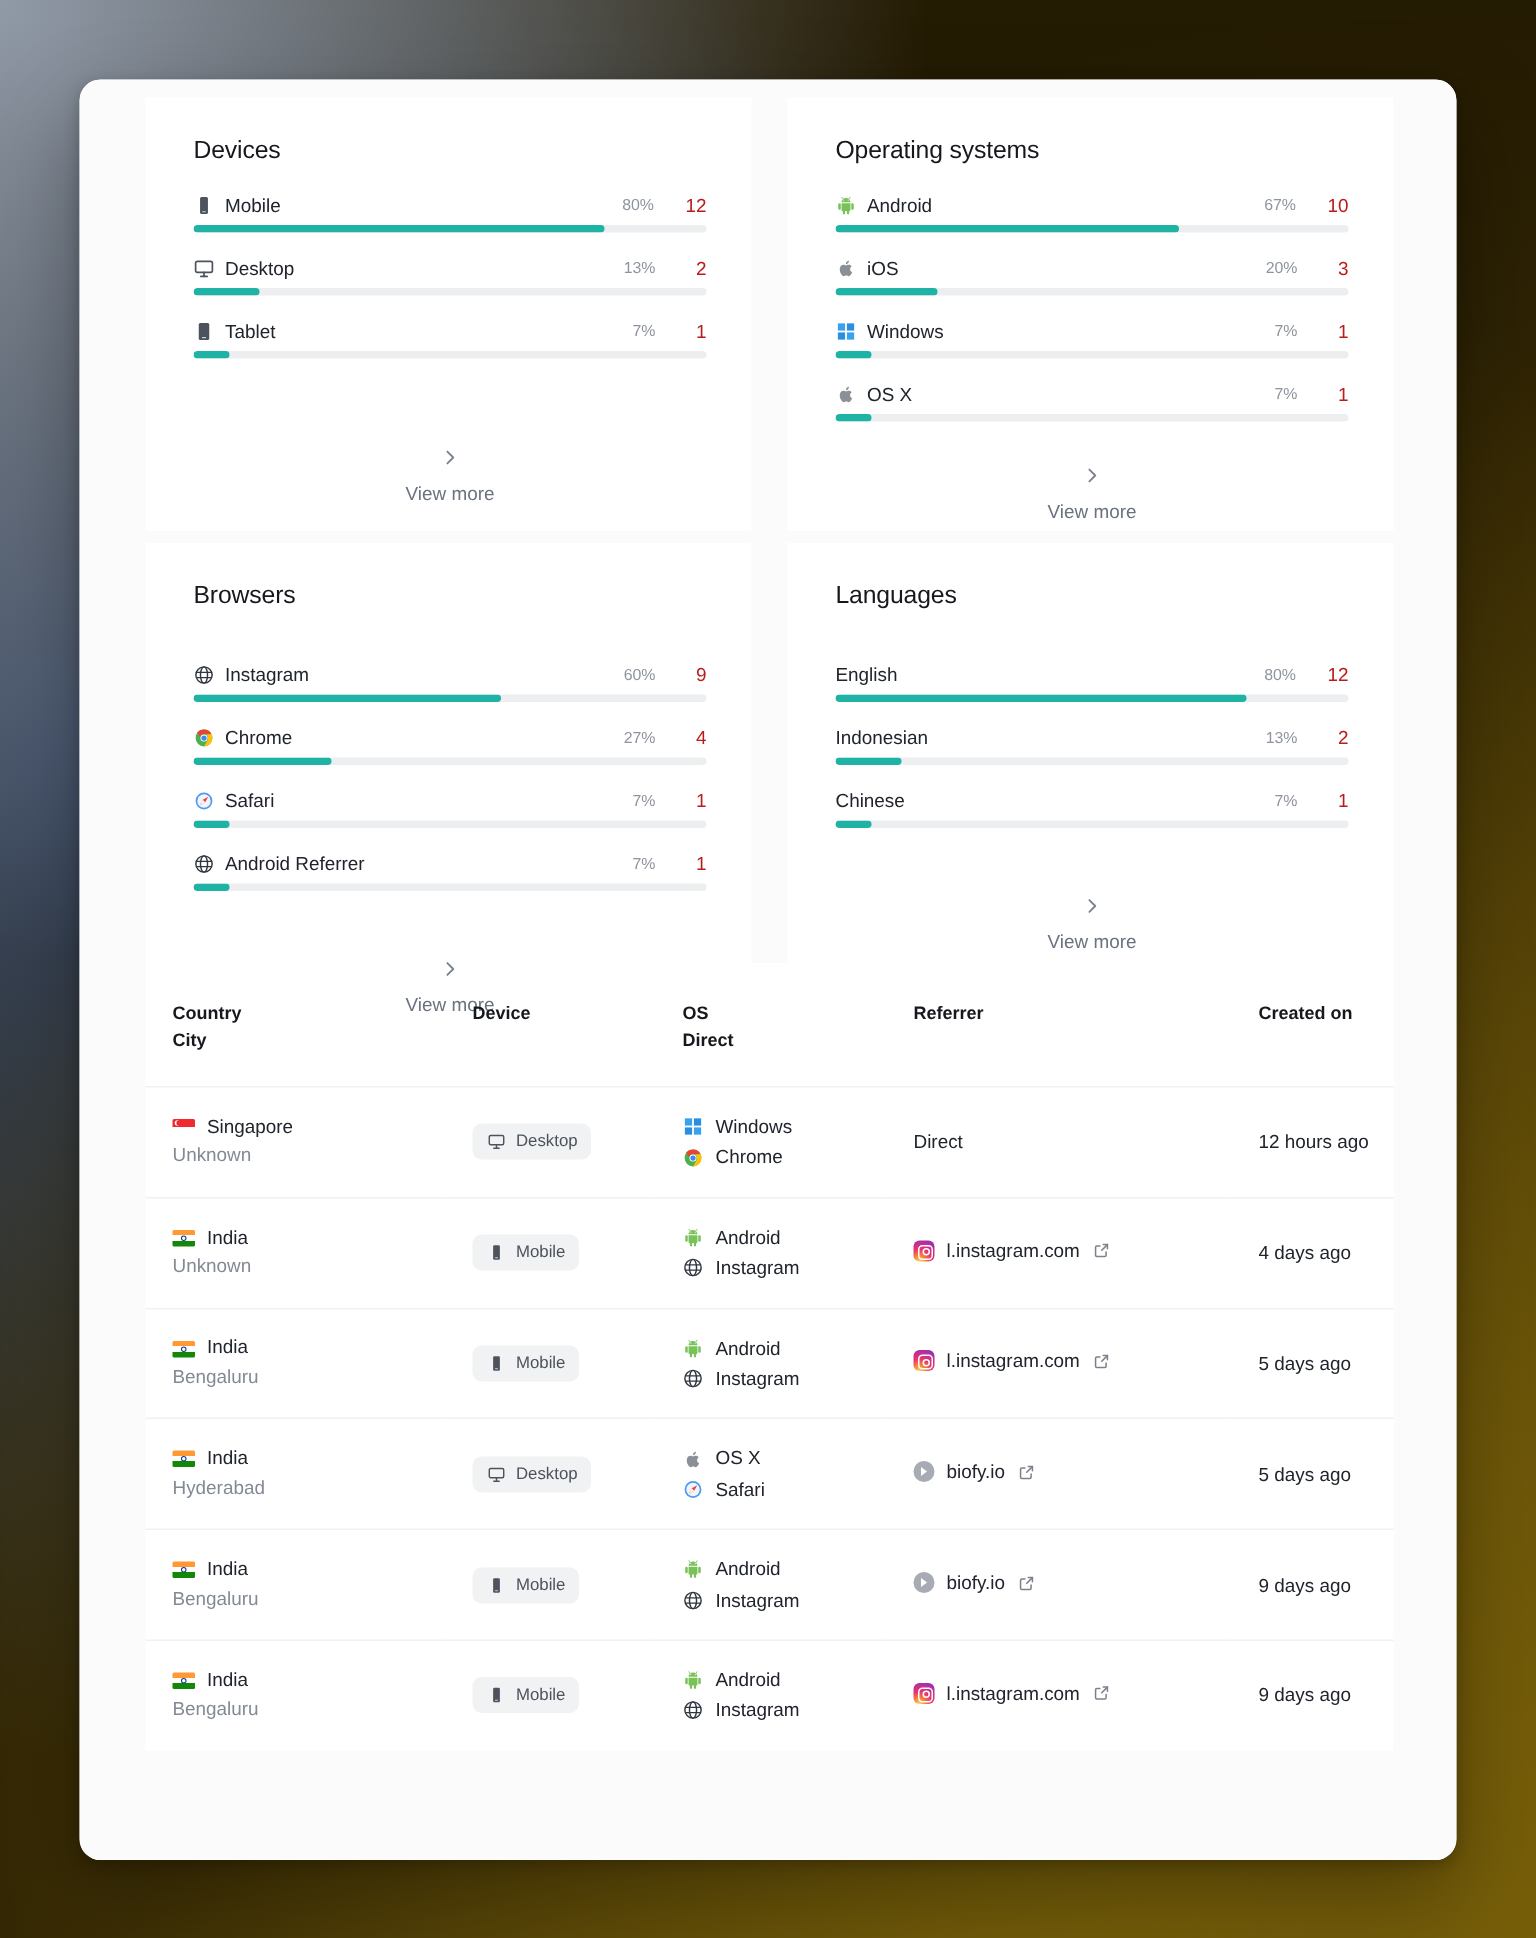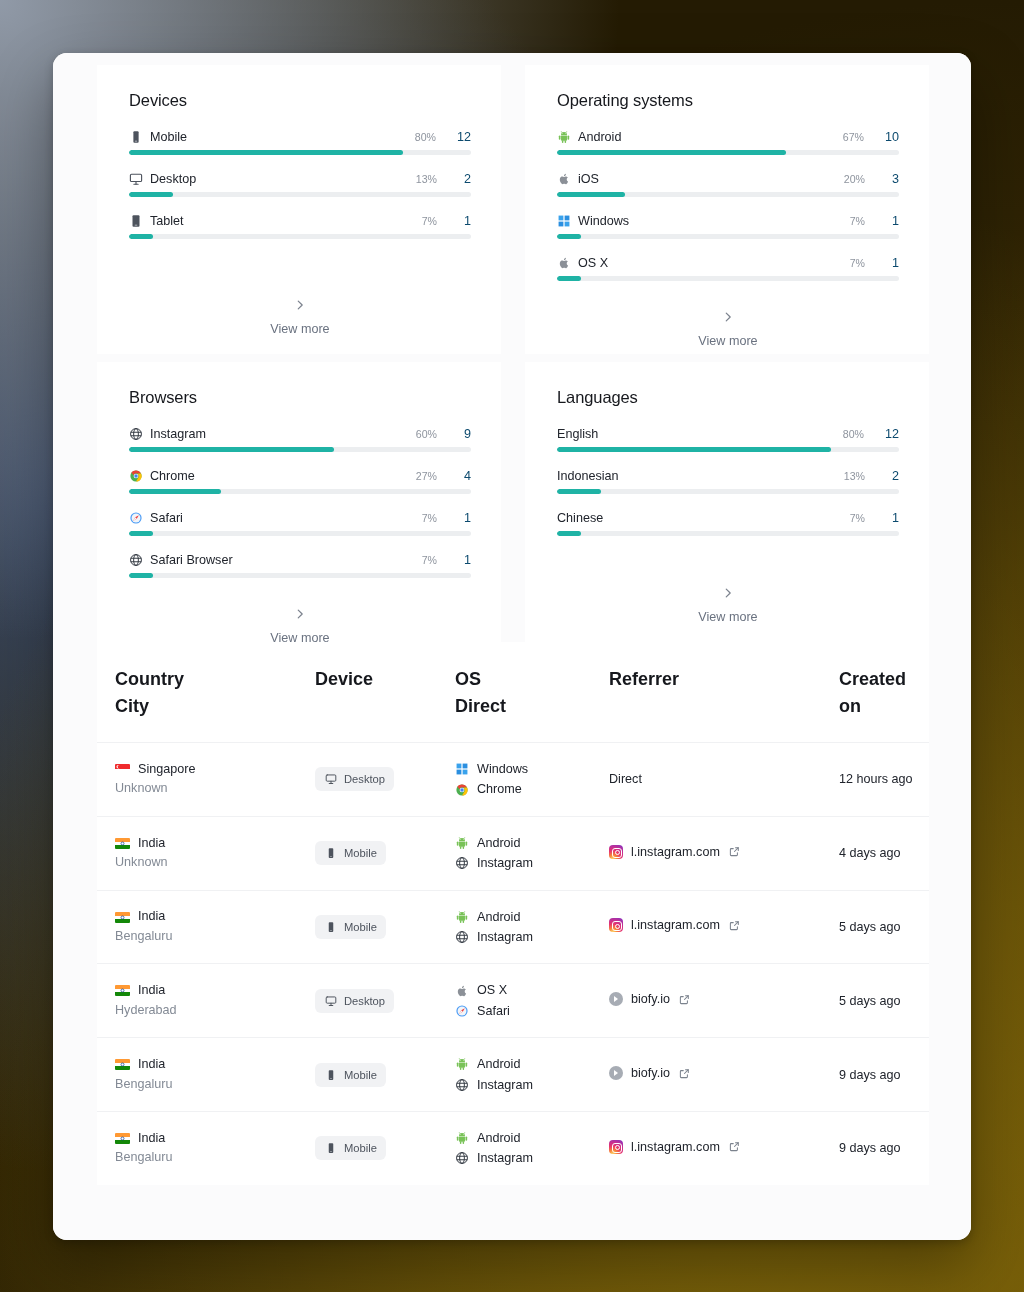--- a/index.html
+++ b/index.html
@@ -55,21 +55,21 @@
   }
 
   .stat-card {
     background: #ffffff;
     padding: 26px 30px 0 32px;
     display: flex;
     flex-direction: column;
   }
 
   .stat-card.first-row { height: 289px; }
-  .stat-card.second-row { height: 280px; }
+  .stat-card.second-row { height: 280px; gap: 16px; }
 
   .card-title {
     font-size: 16.5px;
     font-weight: 400;
     color: #16181d;
     letter-spacing: -0.1px;
     margin-bottom: 20px;
   }
 
   .bars { flex: 1 1 auto; }
@@ -91,21 +91,21 @@
   }
 
   .bar-pct {
     font-size: 10.6px;
     color: #8e949e;
     margin-right: 14px;
   }
 
   .bar-count {
     font-size: 12.6px;
-    color: #0c4a6e;
+    color: #b91c1c;
     min-width: 13px;
     text-align: right;
   }
 
   .bar-track {
     position: relative;
     height: 5px;
     border-radius: 3px;
     background: #eceef0;
     overflow: hidden;
@@ -162,21 +162,21 @@
   }
 
   table.entries {
     width: 100%;
     border-collapse: collapse;
     table-layout: fixed;
   }
 
   table.entries th {
     text-align: left;
-    font-size: 18px;
+    font-size: 12px;
     font-weight: bold;
     color: #16181d;
     padding: 24px 8px 22px 18px;
     vertical-align: top;
     line-height: 1.5;
     border-bottom: 1px solid #f0f1f3;
   }
   table.entries th .sub { display: block; }
 
   table.entries td {
@@ -503,21 +503,21 @@
             </div>
             <div class="bar-row">
               <div class="bar-head">
                 <span class="mini-icon">
                   <svg width="14" height="14" viewBox="0 0 16 16" fill="none" stroke="#303640" stroke-width="1.1">
                     <circle cx="8" cy="8" r="6.2"></circle>
                     <ellipse cx="8" cy="8" rx="2.7" ry="6.2"></ellipse>
                     <path d="M2 6h12M2 10h12"></path>
                   </svg>
                 </span>
-                <span class="bar-label">Safari Browser</span>
+                <span class="bar-label">Android Referrer</span>
                 <span class="bar-pct">7%</span>
                 <span class="bar-count">1</span>
               </div>
               <div class="bar-track">
                 <div class="bar-fill" style="width: 7%; background: rgb(31, 179, 165);"></div>
               </div>
             </div>
           </div>
           <div class="view-more">
             <span class="mini-icon">

